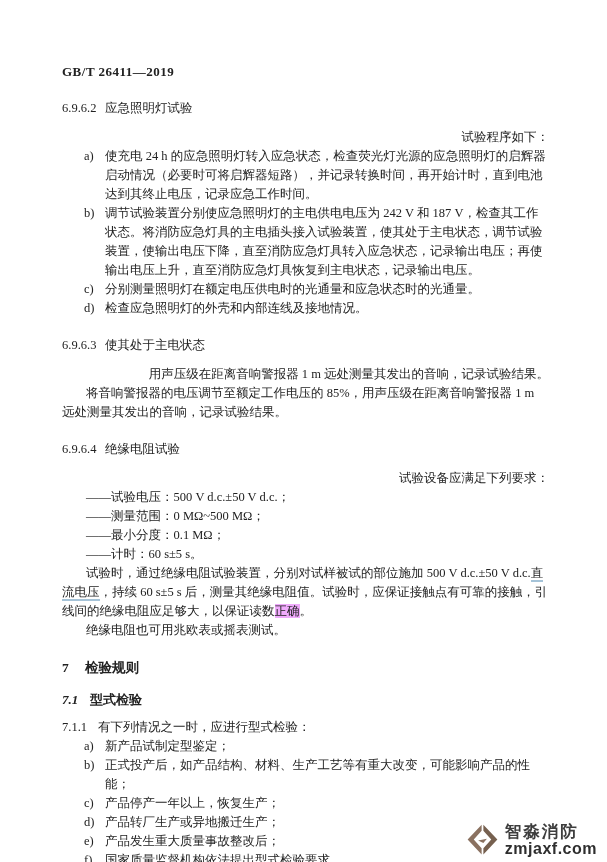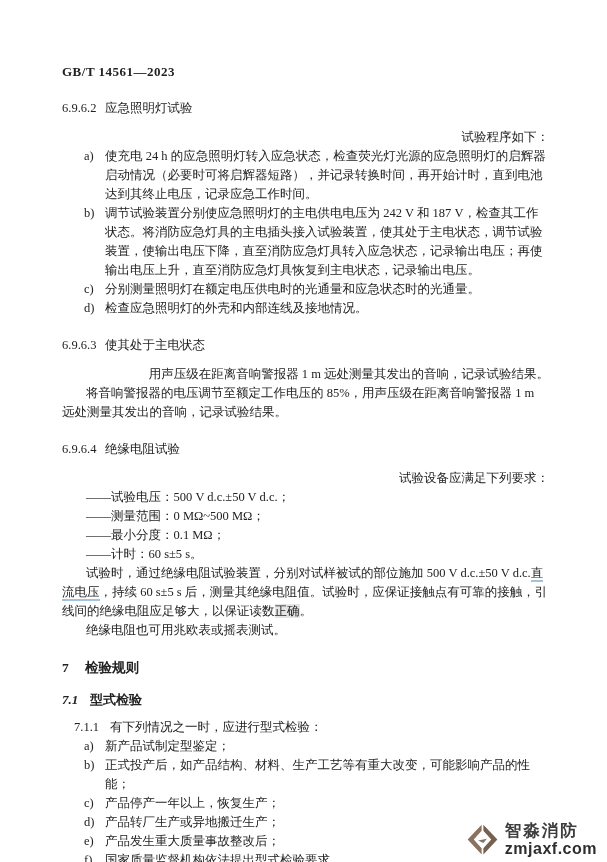--- a/index.html
+++ b/index.html
@@ -71,33 +71,33 @@
   .li .txt{flex:1;}
   .dash-item{
     padding-left:24px;
   }
   .numrow{
     display:flex;
     margin-top:0;
   }
   .numrow .nnum{width:36px;flex:none;}
   .numrow .ntxt{flex:1;}
-  .numrow.first{margin-top:9px;margin-left:12px;}
+  .numrow.first{margin-top:9px;}
   .hl-select{
-    background:#e5e5e5;
+    background:#f0abfc;
   }
   .hl-underline{
     border-bottom:2px solid #a5c3d8;
   }
   .watermark{
     position:absolute;
     right:10px;
     bottom:5px;
     display:flex;
-    align-items:center;
+    align-items:flex-end;
     gap:5px;
   }
   .wm-icon{width:35px;height:35px;flex:none;}
   .wm-text{display:flex;flex-direction:column;line-height:1;}
   .wm-brand{
     font-size:16.5px;
     font-weight:bold;
     color:#3d3d3d;
     letter-spacing:2px;
     font-family:"Liberation Sans","DejaVu Sans",sans-serif;
@@ -110,21 +110,21 @@
     letter-spacing:0.5px;
     font-family:"Liberation Sans","DejaVu Sans",sans-serif;
   }
 </style>
 </head>
 <body>
 
 <div class="page">
   <div class="content">
 
-    <div class="doc-code">GB/T 14561—2023</div>
+    <div class="doc-code">GB/T 26411—2019</div>
 
     <div class="h3">
       <span class="hnum">6.9.6.2</span>
       <span class="htitle">应急照明灯试验</span>
     </div>
     <p class="para">试验程序如下：</p>
     <div class="list">
       <div class="li">
         <span class="lbl">a)</span>
         <span class="txt">使充电 24 h 的应急照明灯转入应急状态，检查荧光灯光源的应急照明灯的启辉器启动情况（必要时可将启辉器短路），并记录转换时间，再开始计时，直到电池达到其终止电压，记录应急工作时间。</span>

